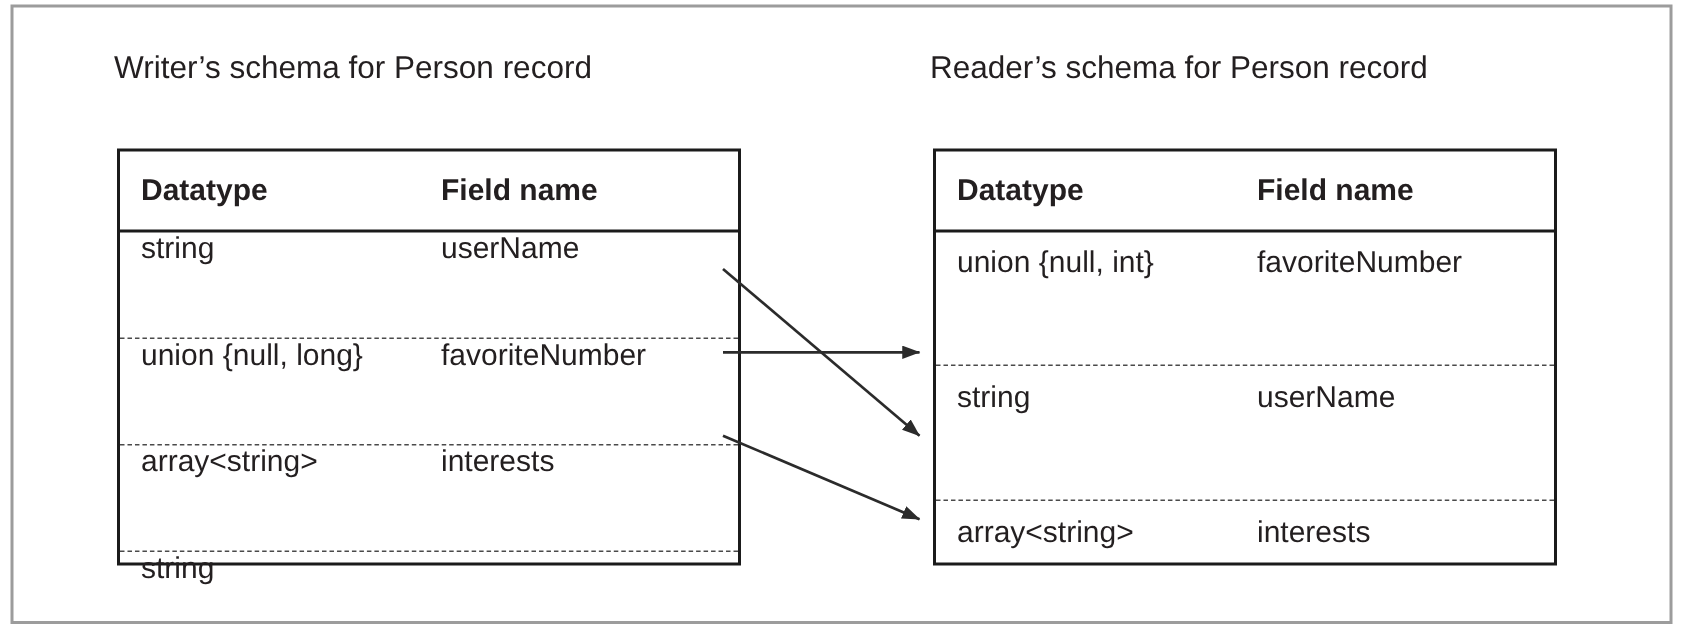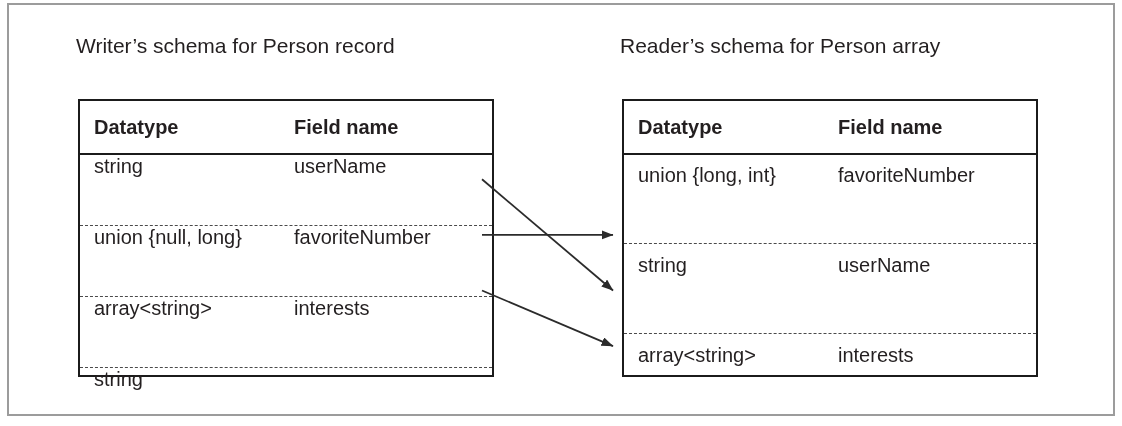--- a/index.html
+++ b/index.html
@@ -91,21 +91,21 @@
     stroke-width: 1.8;
   }
 </style>
 </head>
 <body>
 
 <div class="page">
   <div class="frame">
 
     <div class="title title-writer">Writer’s schema for Person record</div>
-    <div class="title title-reader">Reader’s schema for Person array</div>
+    <div class="title title-reader">Reader’s schema for Person record</div>
 
     <div class="schema-table table-writer">
       <div class="thead">
         <div class="cell th">Datatype</div>
         <div class="cell th">Field name</div>
       </div>
       <div class="trow">
         <div class="cell">string</div>
         <div class="cell">userName</div>
       </div>
@@ -121,21 +121,21 @@
         <div class="cell">string</div>
       </div>
     </div>
 
     <div class="schema-table table-reader">
       <div class="thead">
         <div class="cell th">Datatype</div>
         <div class="cell th">Field name</div>
       </div>
       <div class="trow">
-        <div class="cell">union {long, int}</div>
+        <div class="cell">union {null, int}</div>
         <div class="cell">favoriteNumber</div>
       </div>
       <div class="trow">
         <div class="cell">string</div>
         <div class="cell">userName</div>
       </div>
       <div class="trow">
         <div class="cell">array&lt;string&gt;</div>
         <div class="cell">interests</div>
       </div>

